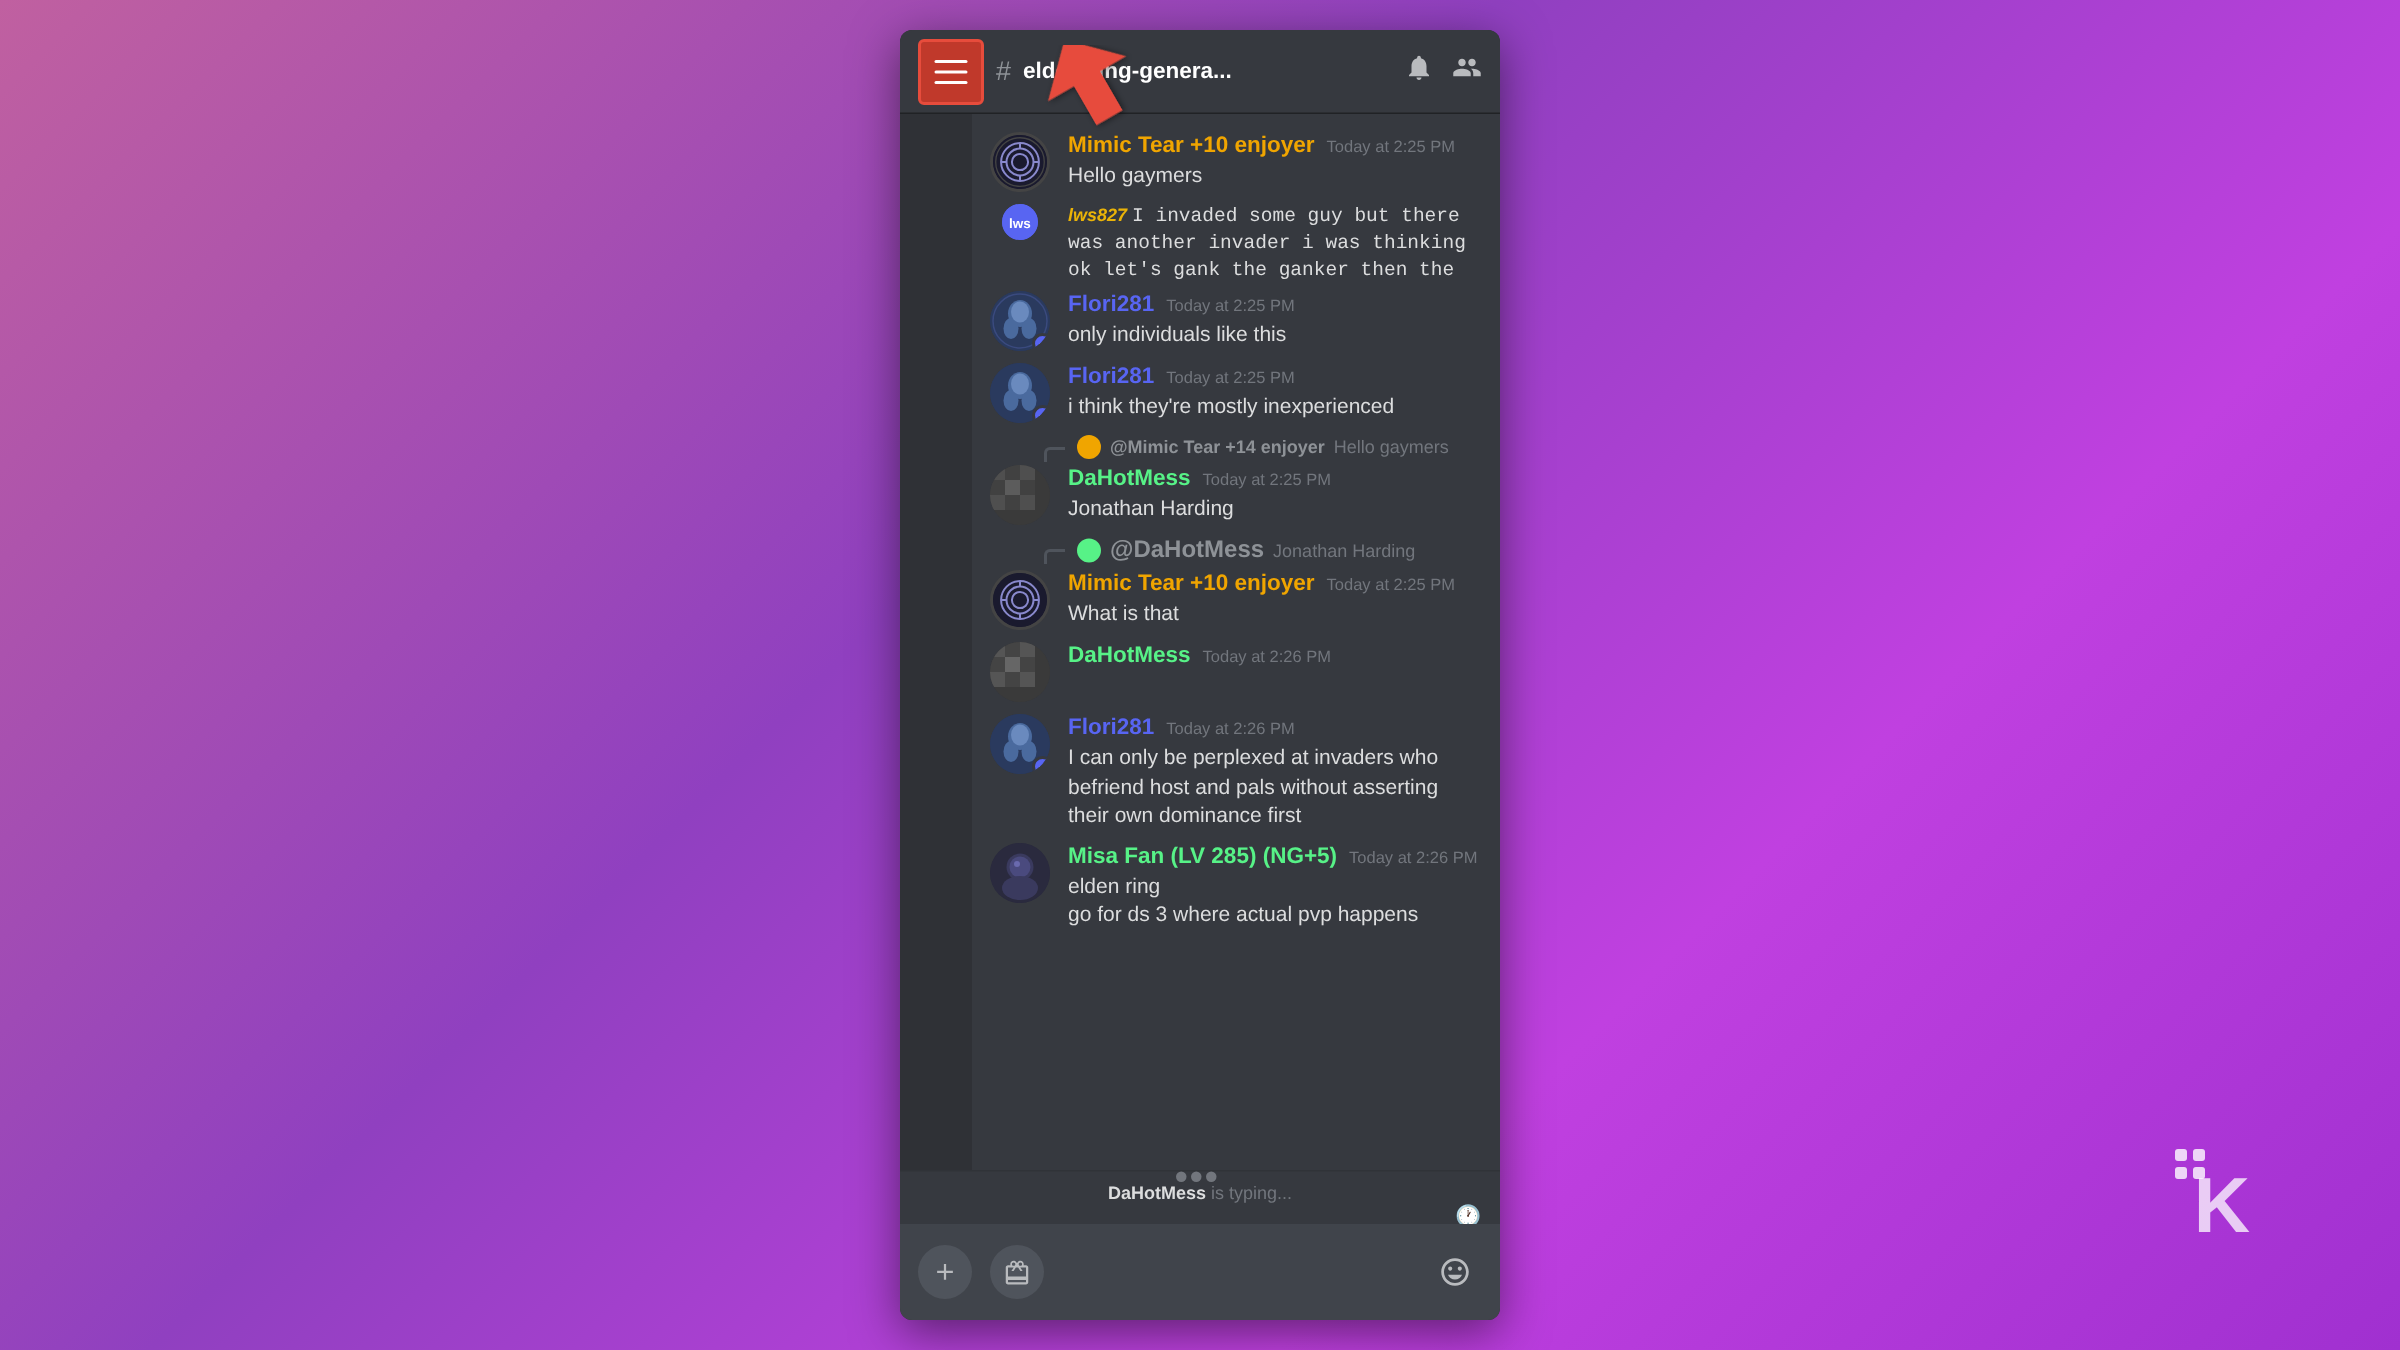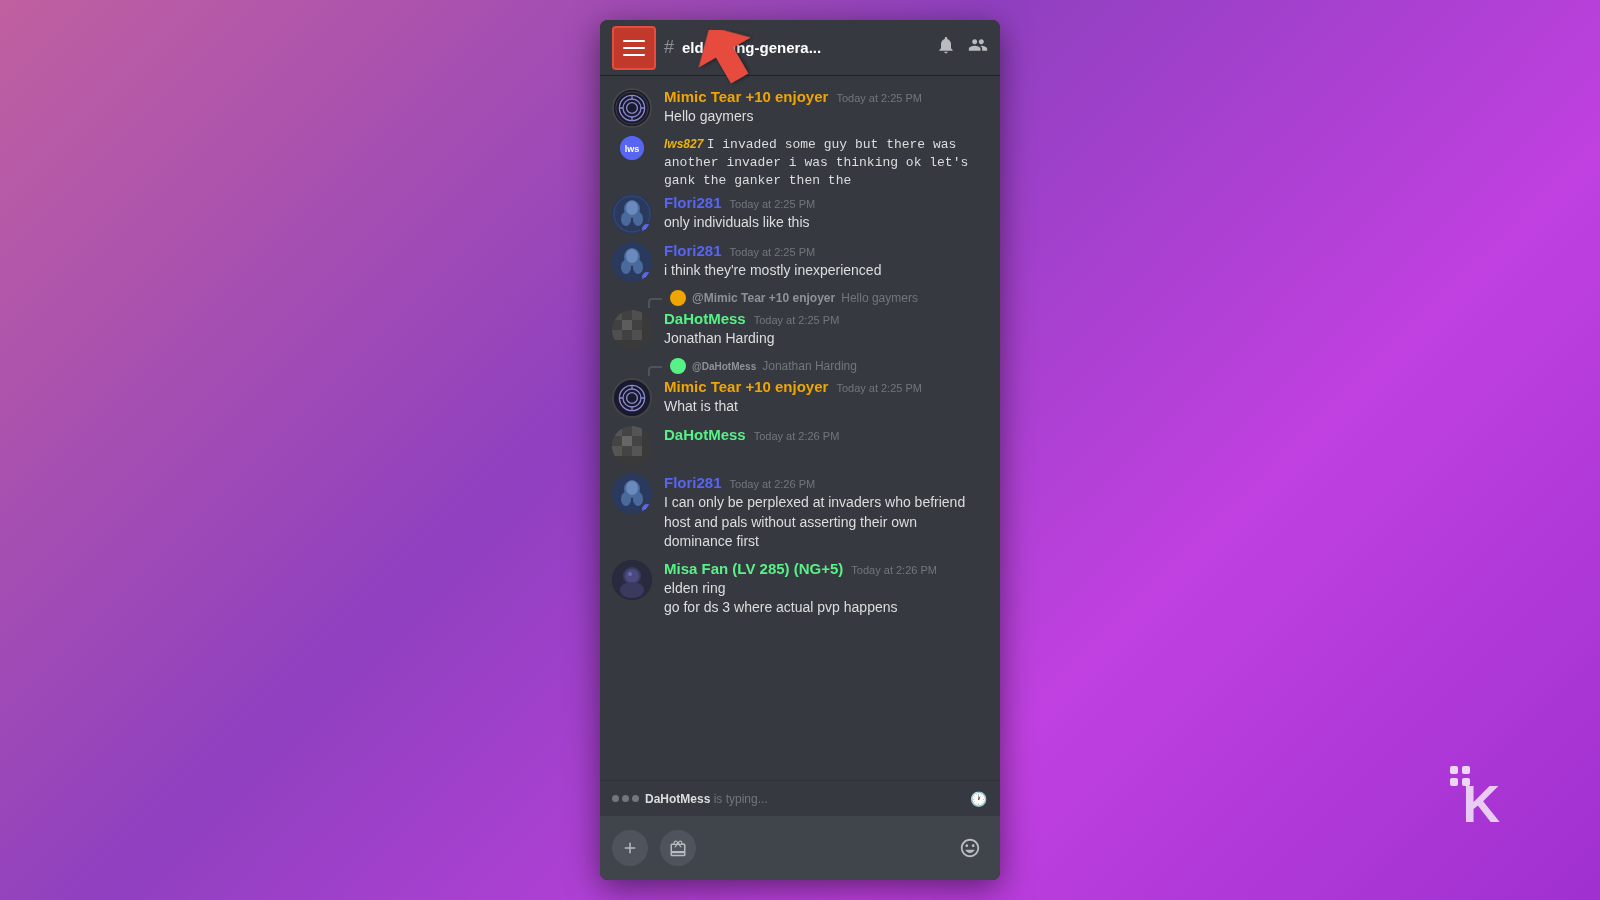--- a/index.html
+++ b/index.html
@@ -88,20 +88,21 @@
       font-size: 18px;
       cursor: pointer;
     }
 
     
     .messages-area {
       flex: 1;
       overflow-y: auto;
       padding: 8px 0;
       background: #36393f;
+      margin-left: 48px;
     }
 
     .messages-area::-webkit-scrollbar {
       width: 4px;
     }
     .messages-area::-webkit-scrollbar-track {
       background: #2f3136;
     }
     .messages-area::-webkit-scrollbar-thumb {
       background: #202225;
@@ -201,20 +202,21 @@
     }
 
     
     .typing-bar {
       height: 36px;
       background: #36393f;
       display: flex;
       align-items: center;
       padding: 0 12px;
       border-top: 1px solid rgba(0,0,0,0.1);
+      flex-direction: column;
     }
 
     .typing-dots {
       display: flex;
       gap: 3px;
       margin-right: 6px;
     }
 
     .typing-dot {
       width: 7px;
@@ -410,21 +412,21 @@
           <span class="username username-flori">Flori281</span>
           <span class="timestamp">Today at 2:25 PM</span>
         </div>
         <div class="message-text">i think they're mostly inexperienced</div>
       </div>
     </div>
 
     <div style="padding: 4px 12px 0 64px; display:flex; align-items:center; gap:6px; position:relative;">
       <div style="position:absolute; left:48px; top:12px; width:14px; height:10px; border-left:2px solid #4f545c; border-top:2px solid #4f545c; border-radius:4px 0 0 0;"></div>
       <div style="width:16px; height:16px; border-radius:50%; background:#f0a500; flex-shrink:0; margin-left:6px;"></div>
-      <span style="color:#8e9297; font-size:12px; font-weight:600;">@Mimic Tear +10 enjoyer</span>
+      <span style="color:#8e9297; font-size:12px; font-weight:600;">@Mimic Tear +14 enjoyer</span>
       <span style="color:#72767d; font-size:12px;">Hello gaymers</span>
     </div>
 
     <div class="message-group">
       <div class="avatar avatar-dahot">
         <svg width="40" height="40" viewBox="0 0 40 40">
           <circle cx="20" cy="20" r="20" fill="#3a3a3a"></circle>
 
           <g opacity="0.8">
             <rect x="0" y="0" width="10" height="10" fill="#555" rx="0"></rect>
@@ -448,21 +450,21 @@
           <span class="username username-dahot">DaHotMess</span>
           <span class="timestamp">Today at 2:25 PM</span>
         </div>
         <div class="message-text">Jonathan Harding</div>
       </div>
     </div>
 
     <div style="padding: 4px 12px 0 64px; display:flex; align-items:center; gap:6px; position:relative;">
       <div style="position:absolute; left:48px; top:12px; width:14px; height:10px; border-left:2px solid #4f545c; border-top:2px solid #4f545c; border-radius:4px 0 0 0;"></div>
       <div style="width:16px; height:16px; border-radius:50%; background:#57f287; flex-shrink:0; margin-left:6px;"></div>
-      <span style="color:#8e9297; font-size:10px; font-weight:600;">@DaHotMess</span>
+      <span style="color:#8e9297; font-size:16px; font-weight:600;">@DaHotMess</span>
       <span style="color:#72767d; font-size:12px;">Jonathan Harding</span>
     </div>
 
     <div class="message-group">
       <div class="avatar avatar-mimic">
         <svg width="40" height="40" viewBox="0 0 40 40">
           <circle cx="20" cy="20" r="20" fill="#1a1a2e"></circle>
           <g stroke="#8888cc" stroke-width="1.5" fill="none">
             <circle cx="20" cy="20" r="14"></circle>
             <circle cx="20" cy="20" r="10"></circle>

